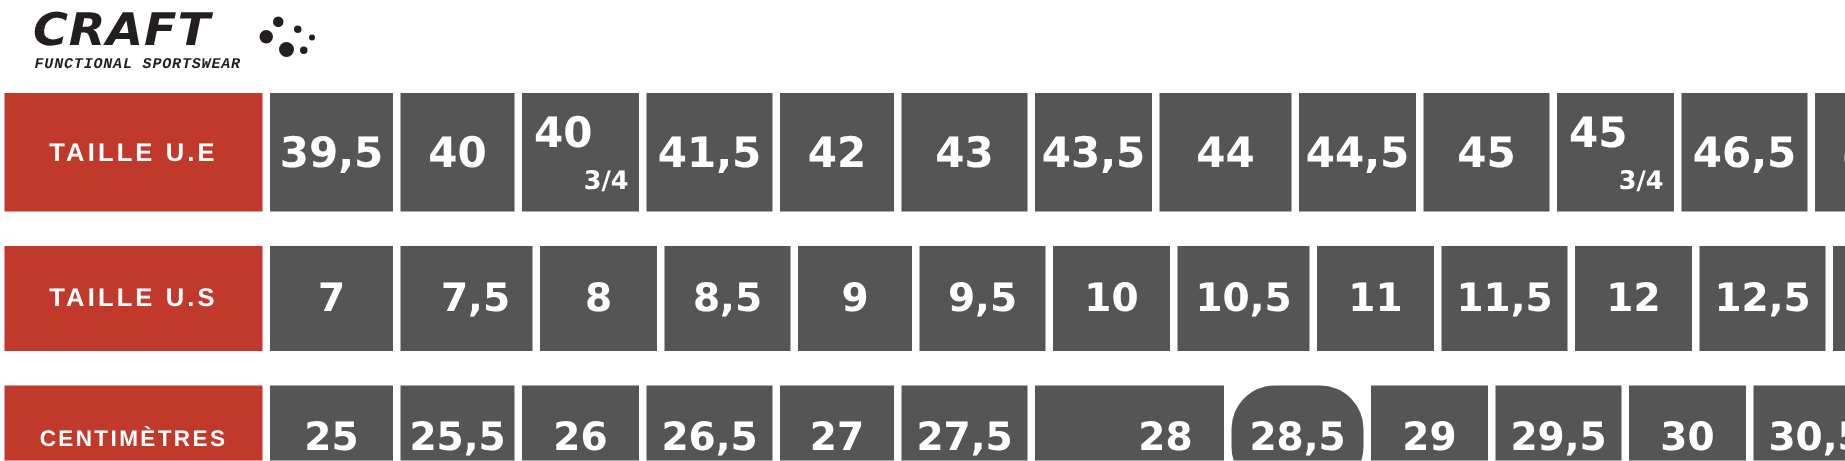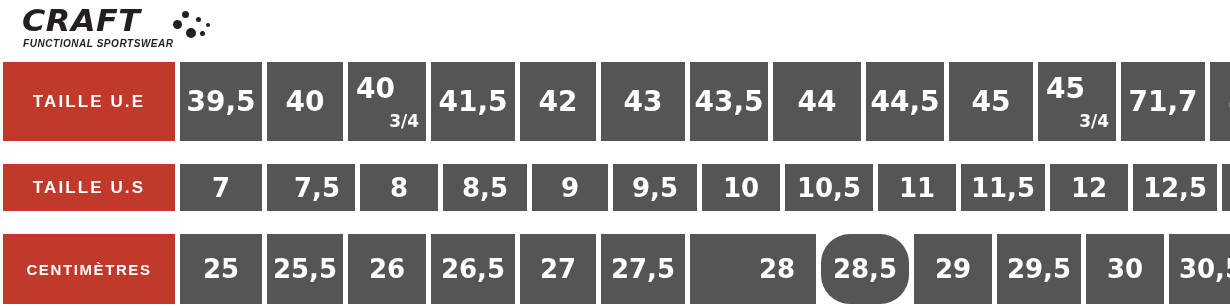--- a/index.html
+++ b/index.html
@@ -58,21 +58,21 @@
   .d2 { left: 28px; top: 7px;  width: 5px;  height: 5px; }
   .d3 { left: 5px;  top: 10px; width: 9px;  height: 9px; }
   .d4 { left: 38px; top: 13px; width: 4px;  height: 4px; }
   .d5 { left: 18px; top: 18px; width: 10px; height: 10px; }
   .d6 { left: 32px; top: 21px; width: 5px;  height: 5px; }
 
   .logo-sub {
     position: absolute;
     left: 1px;
     top: 32px;
-    font-family: Liberation Sans, sans-serif;
+    font-family: Liberation Mono, monospace;
     font-size: 10px;
     font-weight: 700;
     font-style: italic;
     letter-spacing: 0.55px;
     color: #231f20;
     white-space: nowrap;
   }
 
   
   .size-table {
@@ -82,21 +82,21 @@
     width: 1224px;
     display: flex;
     flex-direction: column;
     gap: 23px;
   }
   .row {
     display: flex;
     gap: 5px;
     height: 79px;
   }
-  .row.r2 { height: 47px; }
+  .row.r2 { height: 70px; }
   .row.r3 { height: 70px; }
 
   .rowlabel {
     flex: 0 0 172px;
     background: #c0392b;
     color: #ffffff;
     display: flex;
     align-items: center;
     justify-content: center;
     font-size: 17px;
@@ -174,21 +174,21 @@
         <div class="cell" style="flex: 0 0 76px;">42</div>
         <div class="cell" style="flex: 0 0 84px;">43</div>
         <div class="cell" style="flex: 0 0 78px;">43,5</div>
         <div class="cell" style="flex: 0 0 88px;">44</div>
         <div class="cell" style="flex: 0 0 78px;">44,5</div>
         <div class="cell" style="flex: 0 0 84px;">45</div>
         <div class="cell frac" style="flex: 0 0 78px;">
           <span class="whole">45</span>
           <span class="fr">3/4</span>
         </div>
-        <div class="cell" style="flex: 0 0 84px;">71,7</div>
+        <div class="cell" style="flex: 0 0 84px;">46,5</div>
         <div class="cell" style="flex: 0 0 76px;">47</div>
       </div>
       <div class="row r2">
         <div class="rowlabel">TAILLE U.S</div>
         <div class="cell" style="flex: 0 0 82px;">7</div>
         <div class="cell" style="flex: 0 0 76px; padding-left: 12px;">7,5</div>
         <div class="cell" style="flex: 0 0 78px;">8</div>
         <div class="cell" style="flex: 0 0 84px;">8,5</div>
         <div class="cell" style="flex: 0 0 76px;">9</div>
         <div class="cell" style="flex: 0 0 84px;">9,5</div>

